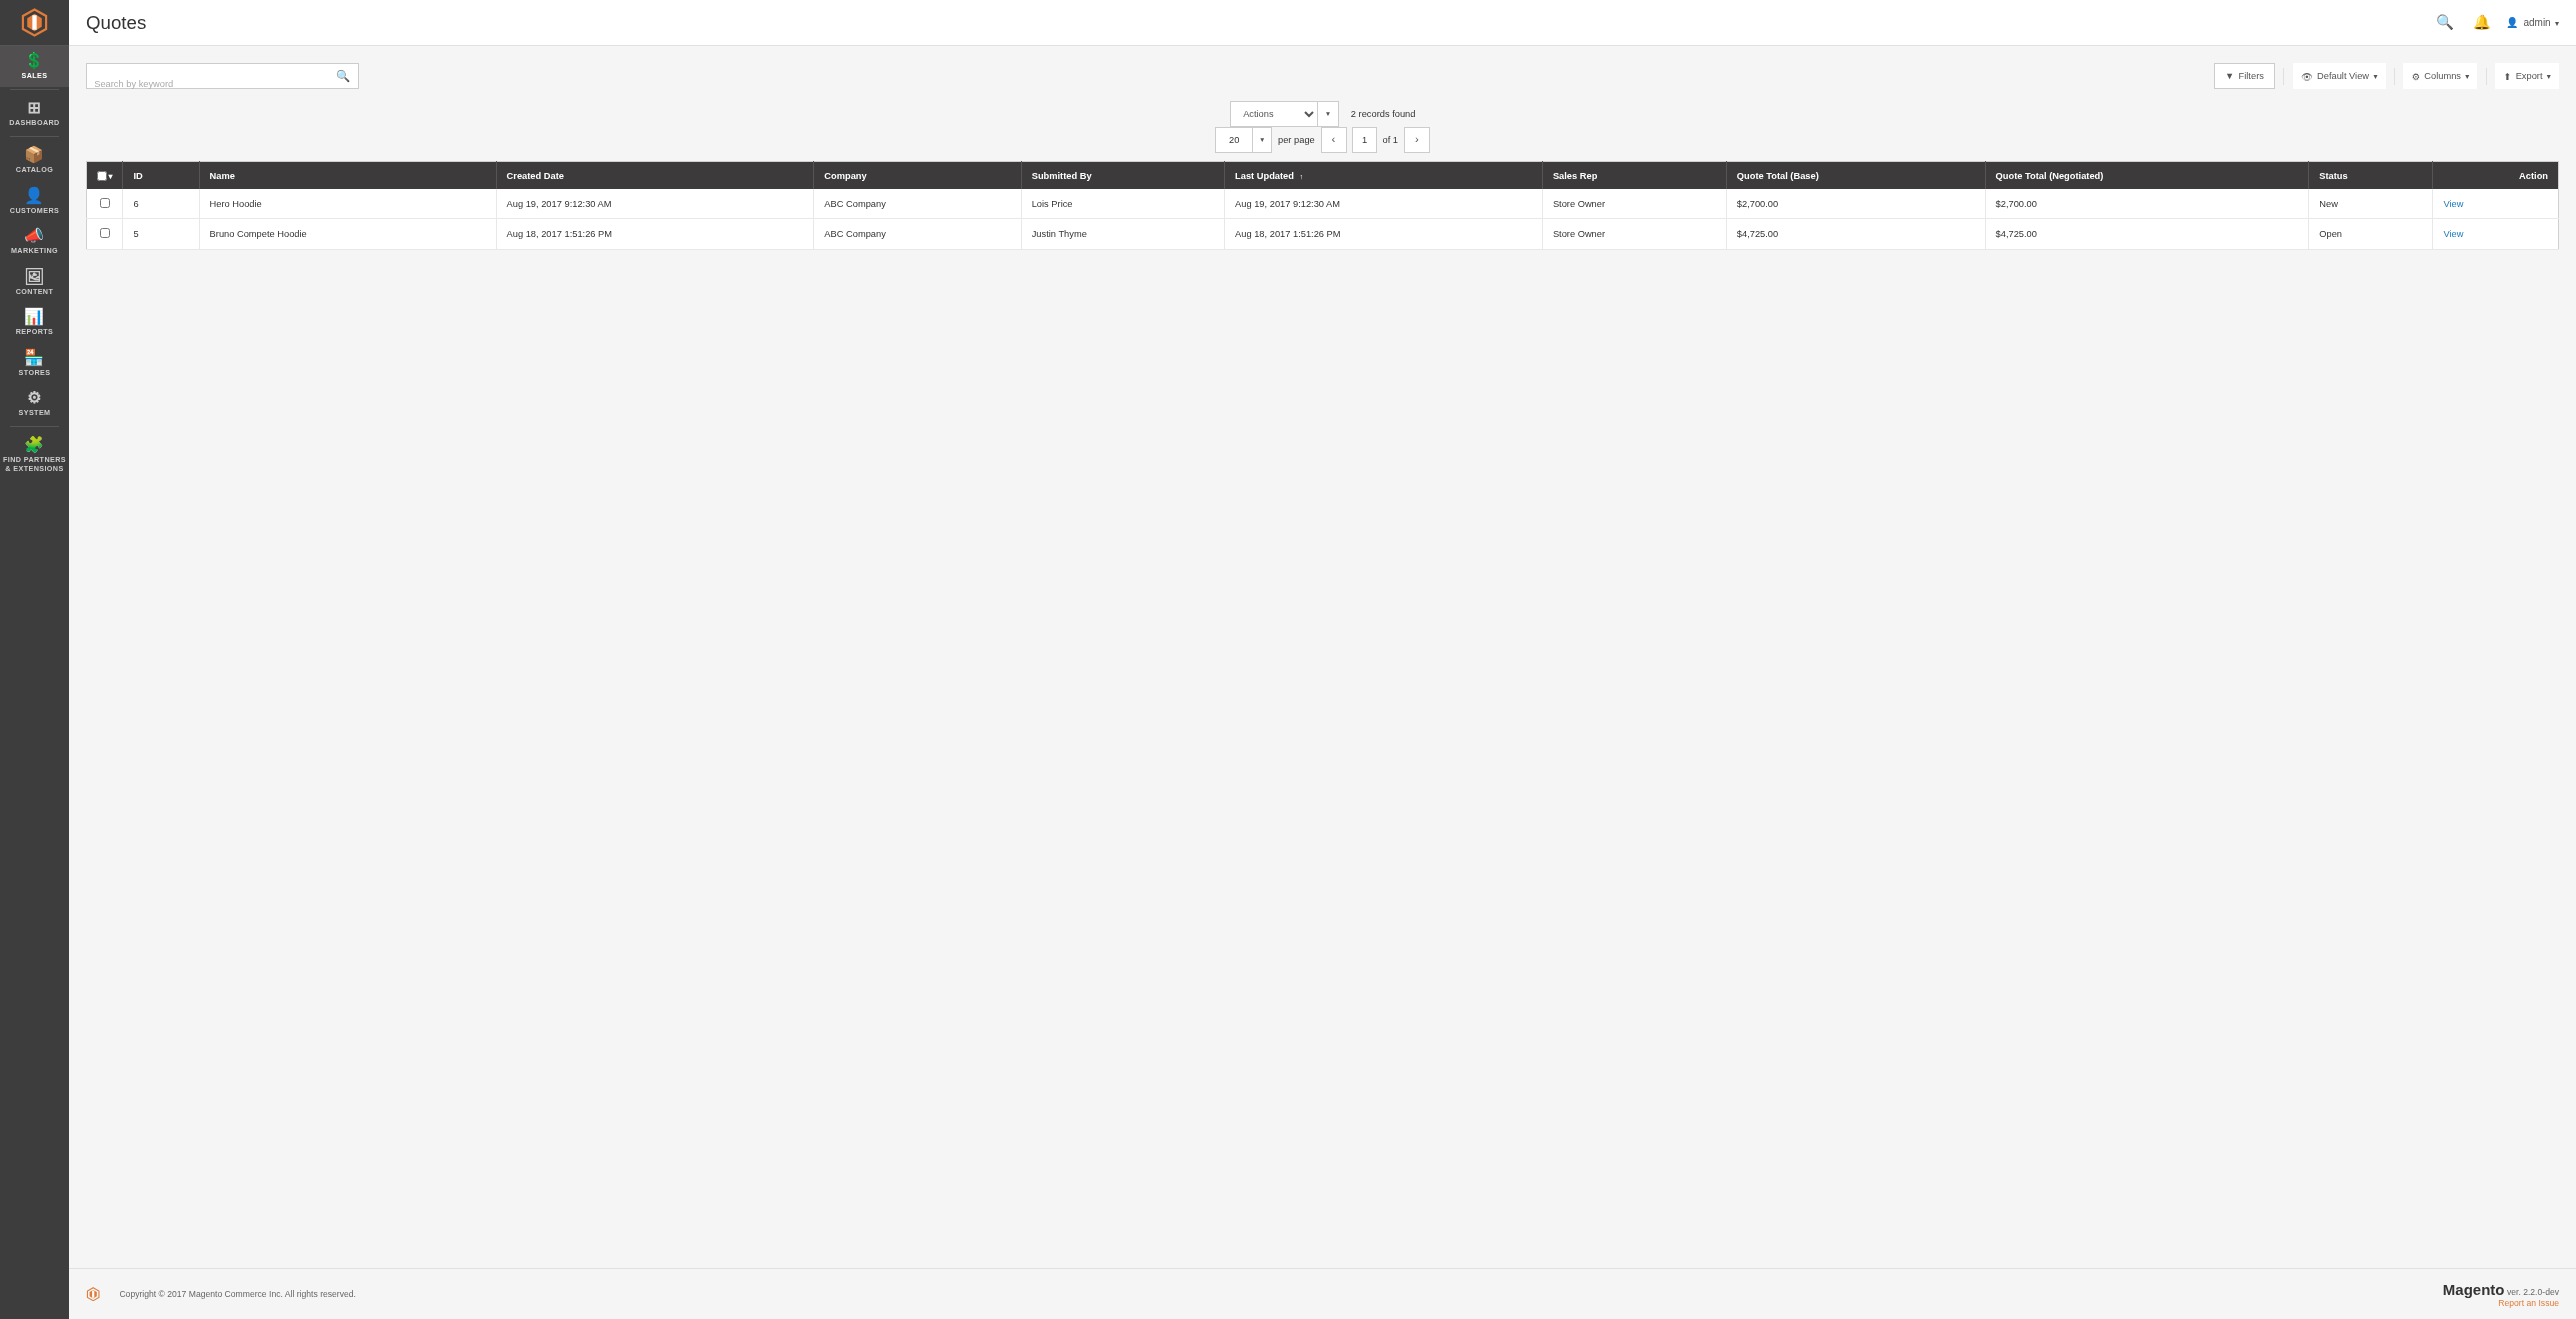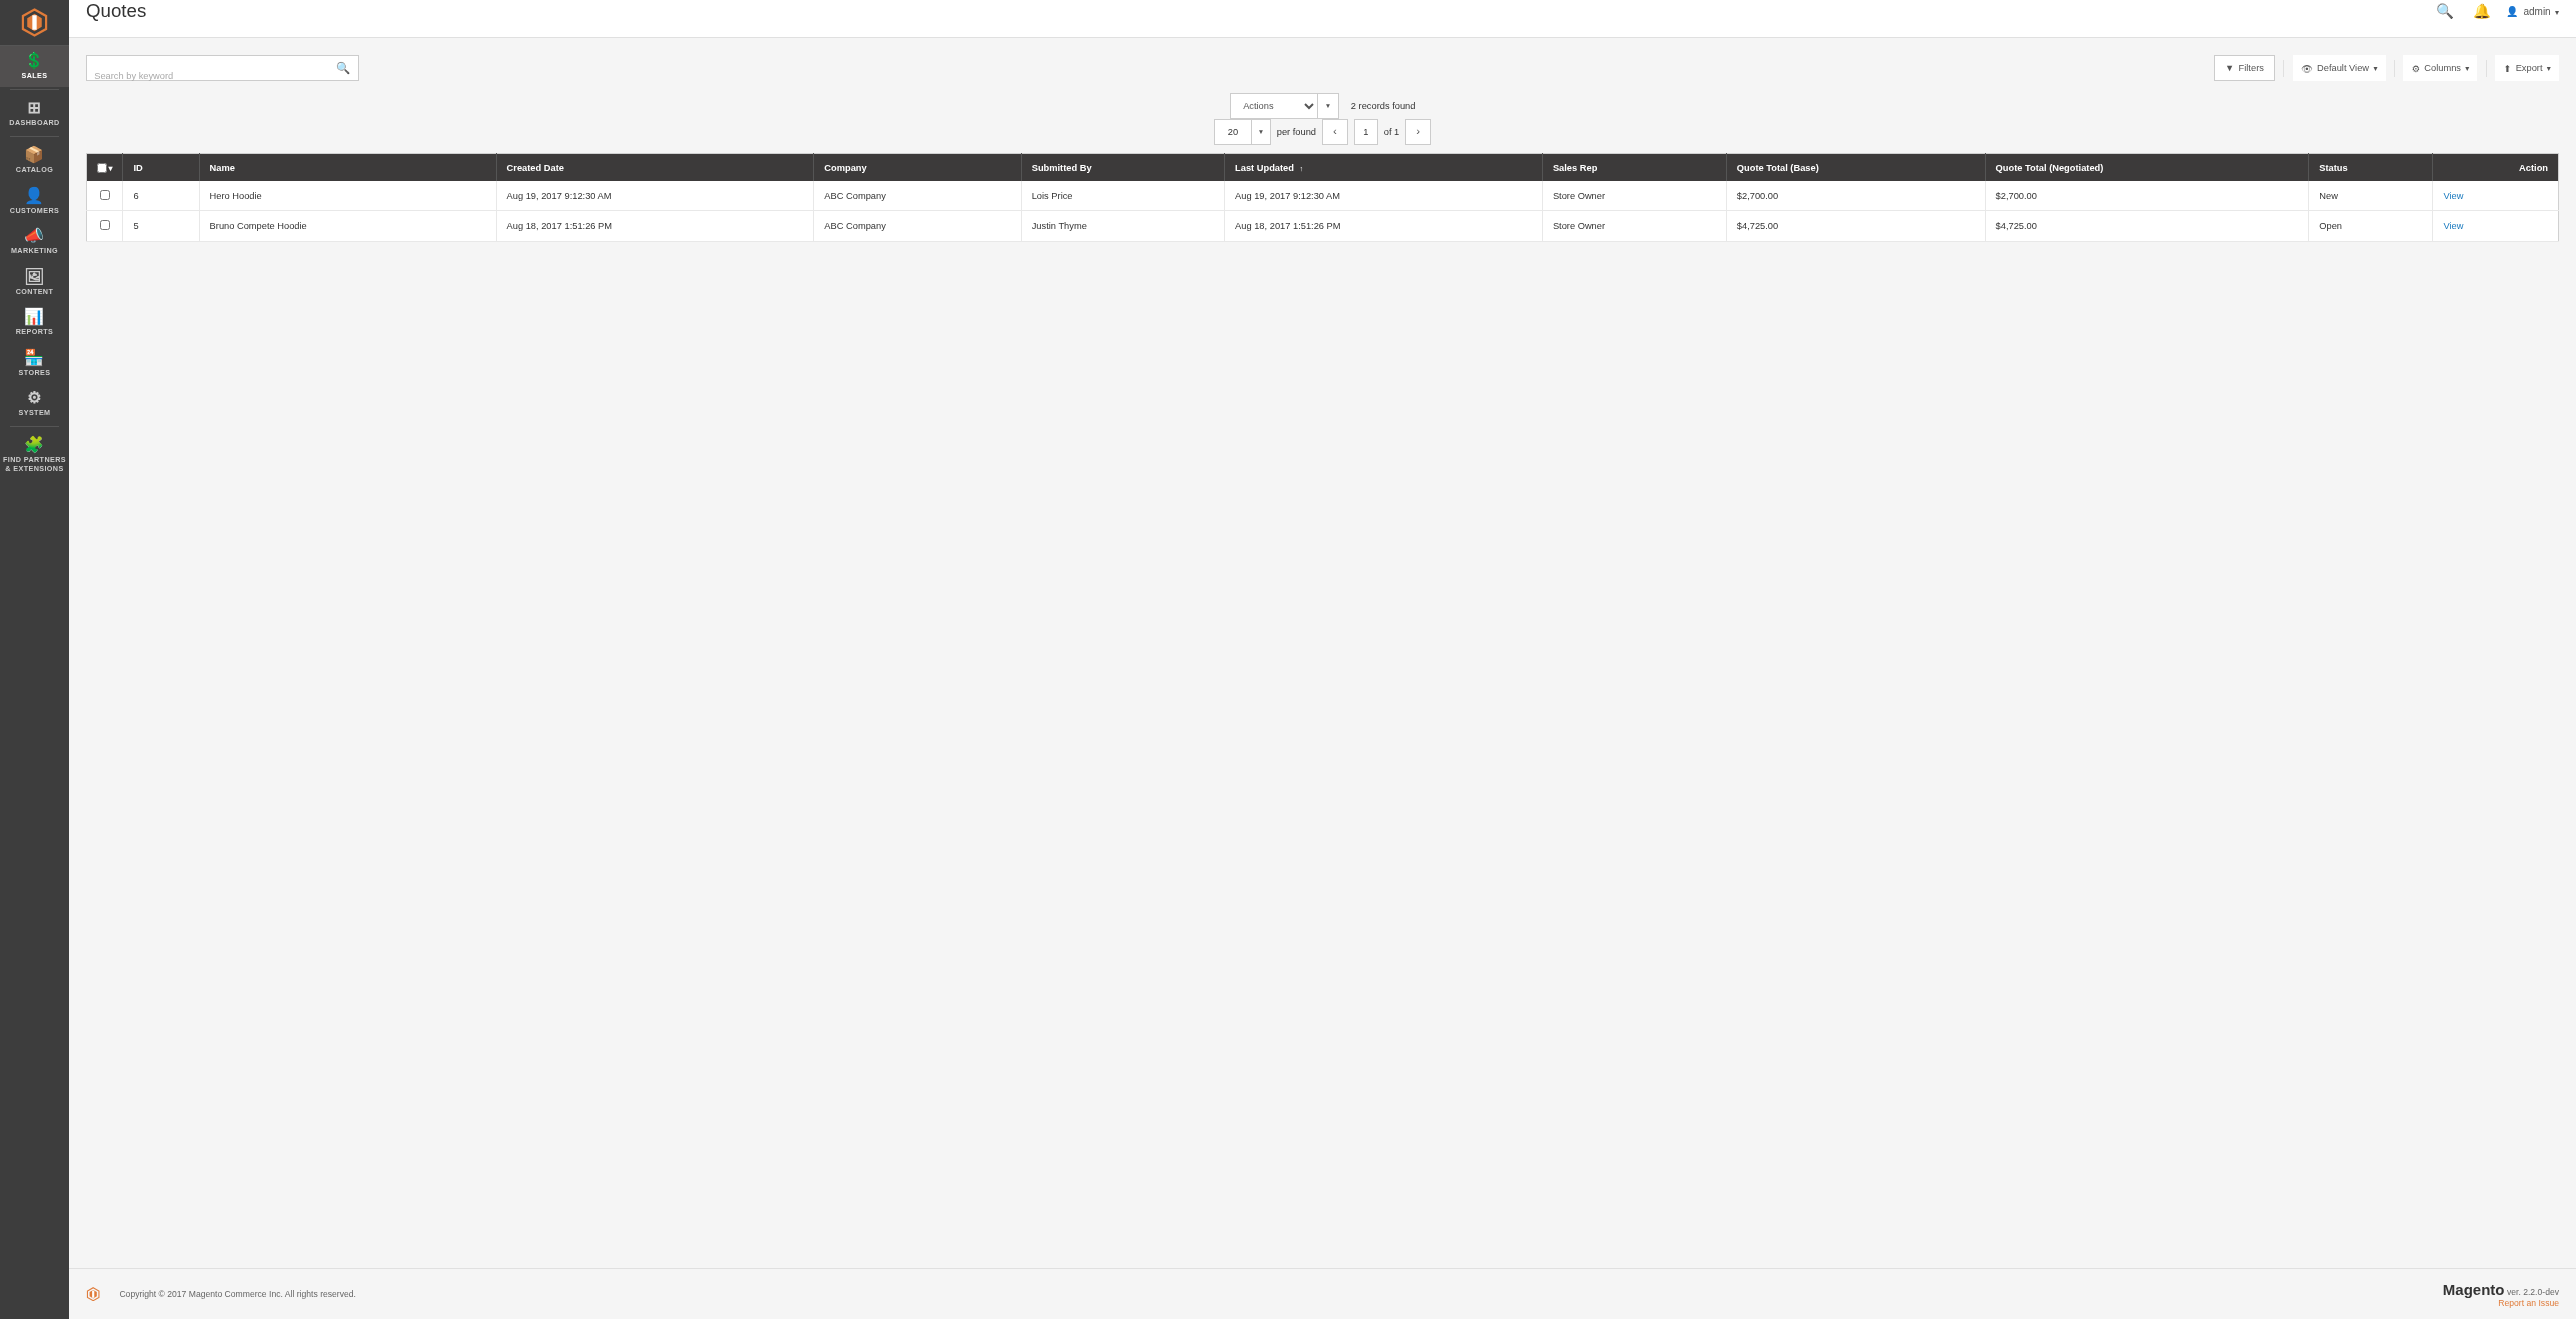--- a/index.html
+++ b/index.html
@@ -64,24 +64,24 @@
       display: flex;
       flex-direction: column;
       overflow: hidden;
     }
 
     
     .header {
       background: #fff;
       border-bottom: 0.7px solid #e0e0e0;
       display: flex;
-      align-items: flex-start;
+      align-items: center;
       justify-content: space-between;
       padding: 0 17px;
-      height: 38px;
+      height: 46px;
       flex-shrink: 0;
     }
     .header-title {
       font-size: 18.7px;
       font-weight: 300;
       color: #333;
     }
     .header-actions {
       display: flex;
       align-items: center;
@@ -504,21 +504,21 @@
           </select>
           <span class="actions-chevron chevron-down"></span>
         </div>
         <span class="records-found">2 records found</span>
       </div>
       <div class="pagination">
         <div class="per-page-select">
           <input class="per-page-input" type="text" value="20" style="">
           <span class="per-page-chevron chevron-down"></span>
         </div>
-        <span class="per-page-label">per found</span>
+        <span class="per-page-label">per page</span>
         <button class="page-nav-btn">
           <span class="chevron-left"></span>
         </button>
         <div class="page-number">1</div>
         <span class="page-of">of 1</span>
         <button class="page-nav-btn">
           <span class="chevron-right"></span>
         </button>
       </div>
     </div>

